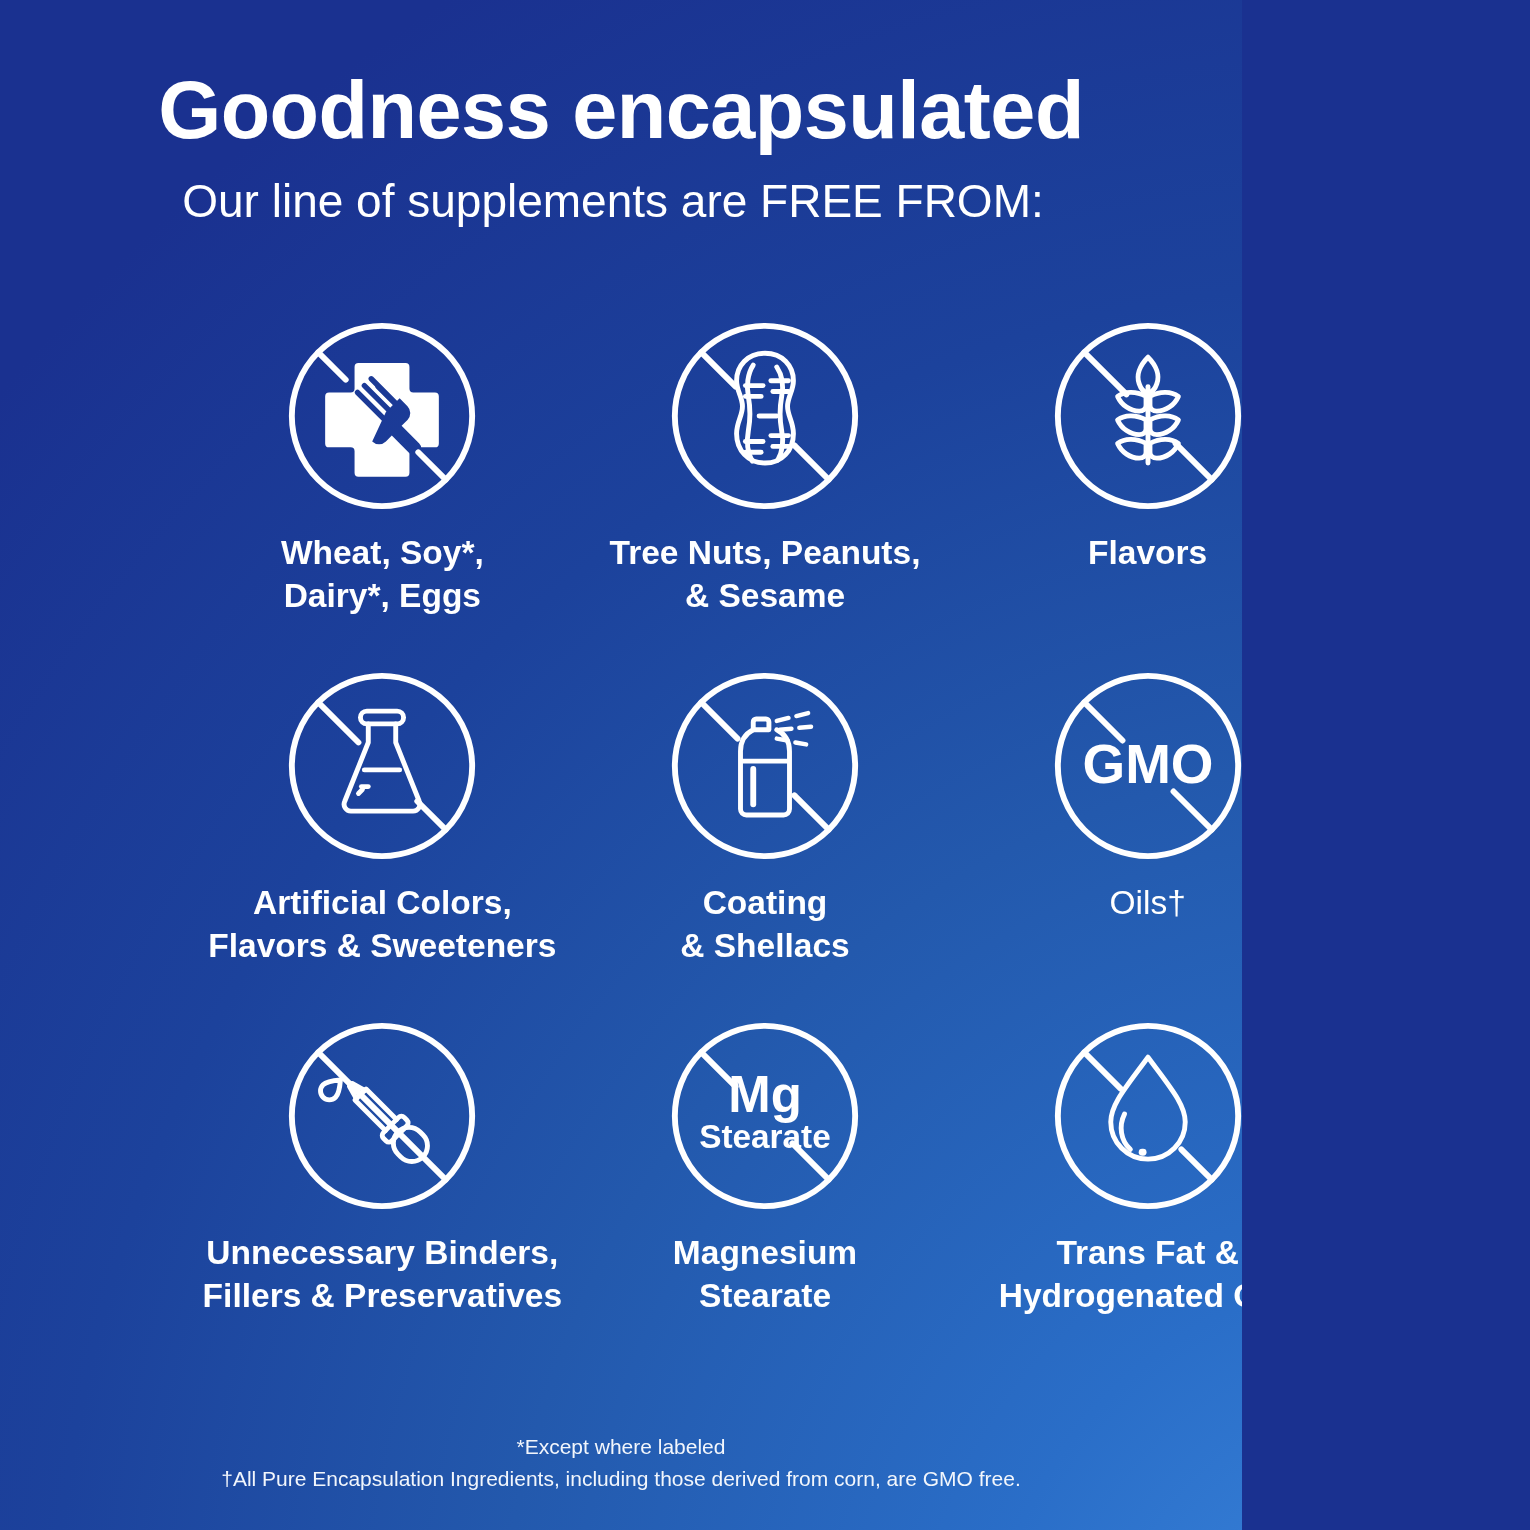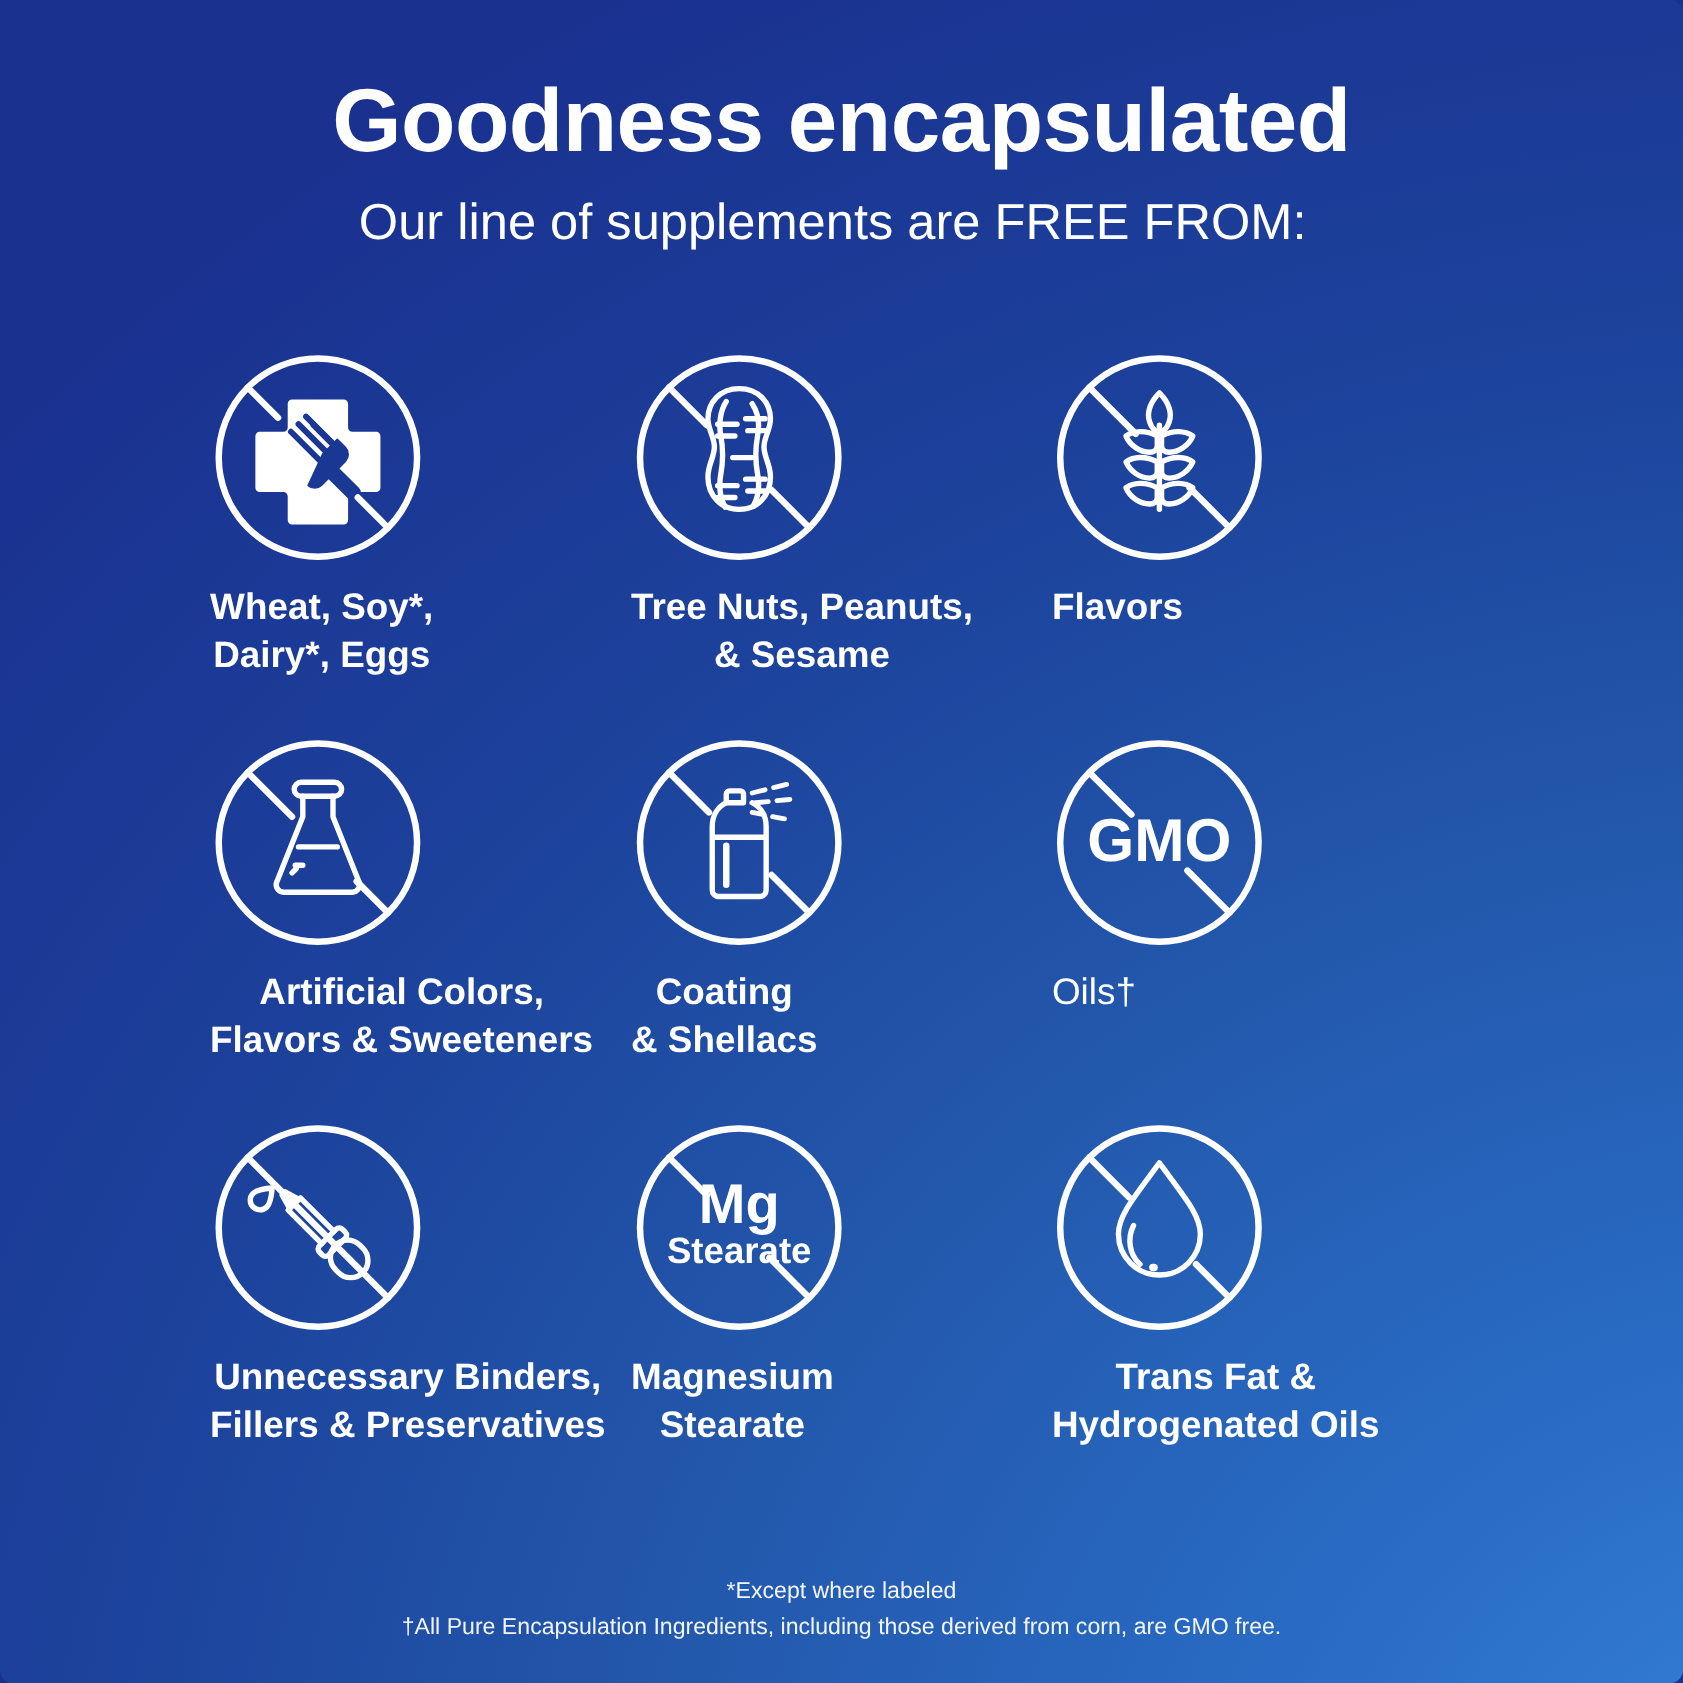--- a/index.html
+++ b/index.html
@@ -9,28 +9,27 @@
   }
   body {
     width: 1530px;
     height: 1530px;
     font-family: "Liberation Sans", sans-serif;
     background: #1a3190;
     overflow: hidden;
   }
   #poster {
     position: relative;
-    width: 1530px;
+    width: 1242px;
     height: 1530px;
     box-sizing: border-box;
     background:
       radial-gradient(ellipse 150% 130% at 112% 112%, #3b86dd 0%, #2a6ec8 22%, #2359ad 48%, #1c429c 72%, #1a3190 100%);
     color: #ffffff;
     overflow: hidden;
-    border-radius: 12px;
   }
 
   
   .header {
     position: absolute;
     top: 68px;
     left: 0;
     width: 100%;
     text-align: center;
   }
@@ -58,21 +57,21 @@
     top: 318px;
     left: 191px;
     width: 1148px;
     display: grid;
     grid-template-columns: repeat(3, 1fr);
     grid-template-rows: repeat(3, 350px);
   }
   .cell {
     display: flex;
     flex-direction: column;
-    align-items: flex-start;
+    align-items: center;
   }
   .icon-wrap {
     width: 196px;
     height: 196px;
     display: block;
   }
   .icon-wrap svg {
     display: block;
     width: 196px;
     height: 196px;

